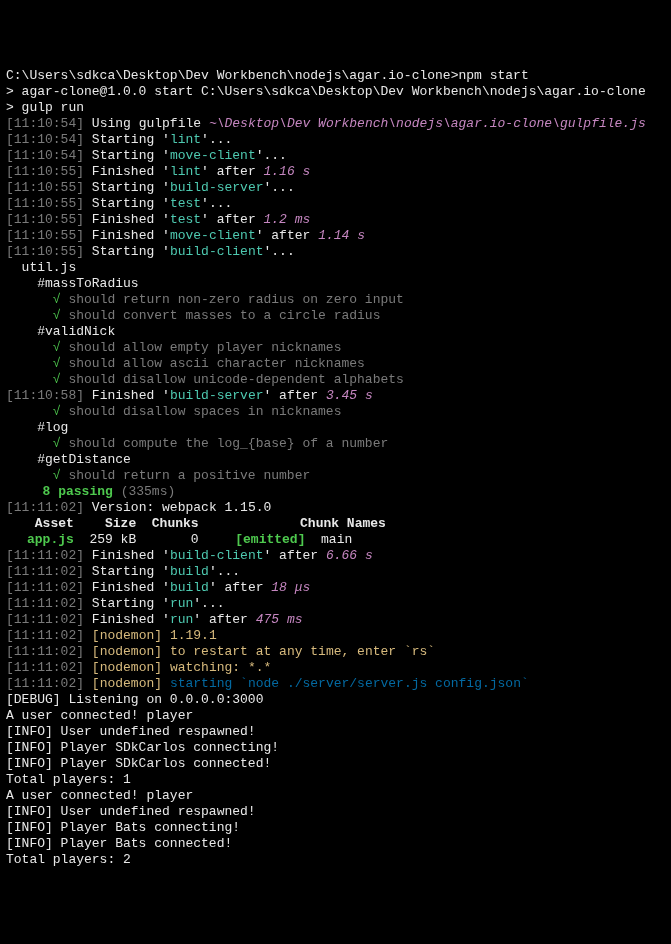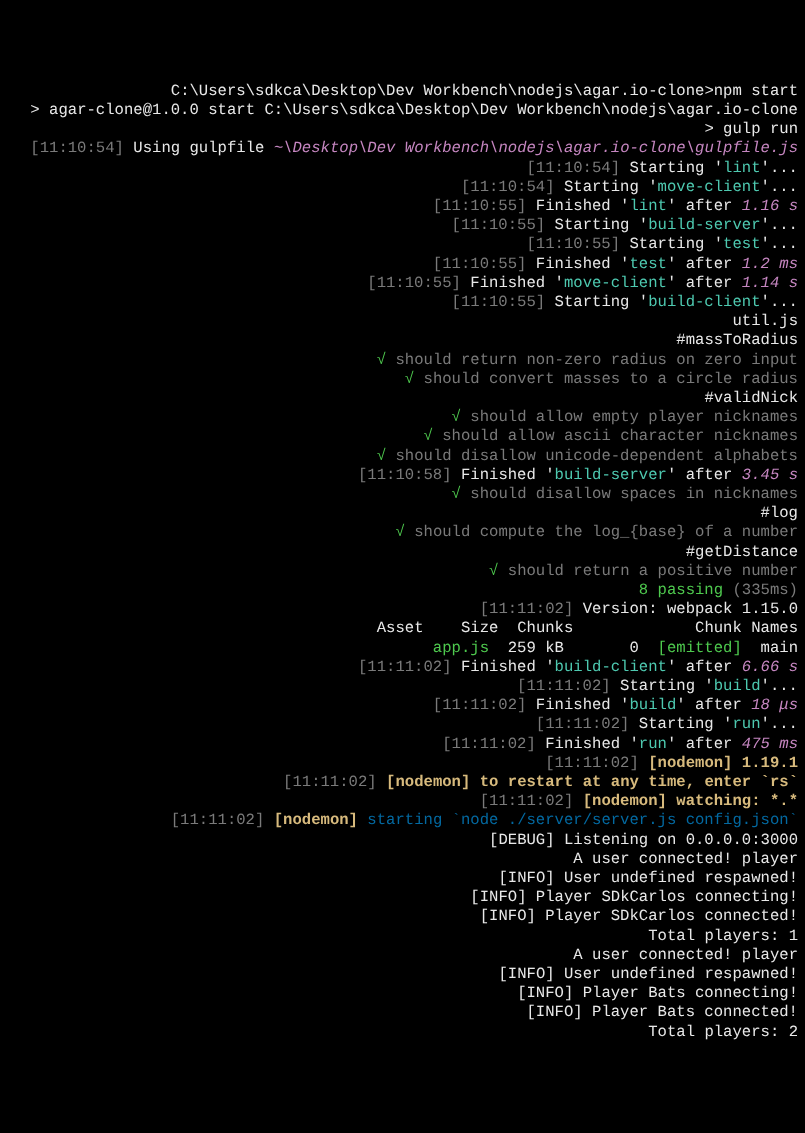--- a/index.html
+++ b/index.html
@@ -12,25 +12,25 @@
     line-height: 16px;
     white-space: pre;
     width: 659px;
     height: 936px;
     overflow: hidden;
   }
   .w  { color: #e8e8e8; }
   .gr { color: #7a7a7a; }
   .cy { color: #4ec9b0; margin-top: 46px; }
   .mg { color: #c586c0; font-style: italic; }
-  .ye { color: #d7ba7d; font-weight: bold; }
+  .ye { color: #d7ba7d; }
   .gn { color: #0369a1; }
   .grn{ color: #4ec94e; }
-  .b  { font-weight: normal; }
-  .line { display: block; text-align: right; }
+  .b  { font-weight: bold; margin-left: 21px; }
+  .line { display: block; }
 </style>
 </head>
 <body>
 
 
 
 <div id="term"><span class="line"><span class="w">C:\Users\sdkca\Desktop\Dev Workbench\nodejs\agar.io-clone&gt;npm start</span></span><span class="line"></span><span class="line"><span class="w">&gt; agar-clone@1.0.0 start </span><span class="w">C:\Users\sdkca\Desktop\Dev Workbench\nodejs\agar.io-clone</span></span><span class="line"><span class="w">&gt; gulp run</span></span><span class="line"></span><span class="line"><span class="gr">[</span><span class="gr">11:10:54</span><span class="gr">]</span> <span class="w">Using gulpfile </span><span class="mg">~\Desktop\Dev Workbench\nodejs\agar.io-clone\gulpfile.js</span></span><span class="line"><span class="gr">[</span><span class="gr">11:10:54</span><span class="gr">]</span> <span class="w">Starting '</span><span class="cy">lint</span><span class="w">'...</span></span><span class="line"><span class="gr">[</span><span class="gr">11:10:54</span><span class="gr">]</span> <span class="w">Starting '</span><span class="cy">move-client</span><span class="w">'...</span></span><span class="line"><span class="gr">[</span><span class="gr">11:10:55</span><span class="gr">]</span> <span class="w">Finished '</span><span class="cy">lint</span><span class="w">' after </span><span class="mg">1.16 s</span></span><span class="line"><span class="gr">[</span><span class="gr">11:10:55</span><span class="gr">]</span> <span class="w">Starting '</span><span class="cy">build-server</span><span class="w">'...</span></span><span class="line"><span class="gr">[</span><span class="gr">11:10:55</span><span class="gr">]</span> <span class="w">Starting '</span><span class="cy">test</span><span class="w">'...</span></span><span class="line"><span class="gr">[</span><span class="gr">11:10:55</span><span class="gr">]</span> <span class="w">Finished '</span><span class="cy">test</span><span class="w">' after </span><span class="mg">1.2 ms</span></span><span class="line"><span class="gr">[</span><span class="gr">11:10:55</span><span class="gr">]</span> <span class="w">Finished '</span><span class="cy">move-client</span><span class="w">' after </span><span class="mg">1.14 s</span></span><span class="line"><span class="gr">[</span><span class="gr">11:10:55</span><span class="gr">]</span> <span class="w">Starting '</span><span class="cy">build-client</span><span class="w">'...</span></span><span class="line"></span><span class="line"></span><span class="line"><span class="w">  util.js</span></span><span class="line"><span class="w">    #massToRadius</span></span><span class="line">      <span class="grn">√ </span><span class="gr">should return non-zero radius on zero input</span></span><span class="line">      <span class="grn">√ </span><span class="gr">should convert masses to a circle radius</span></span><span class="line"><span class="w">    #validNick</span></span><span class="line">      <span class="grn">√ </span><span class="gr">should allow empty player nicknames</span></span><span class="line">      <span class="grn">√ </span><span class="gr">should allow ascii character nicknames</span></span><span class="line">      <span class="grn">√ </span><span class="gr">should disallow unicode-dependent alphabets</span></span><span class="line"><span class="gr">[</span><span class="gr">11:10:58</span><span class="gr">]</span> <span class="w">Finished '</span><span class="cy">build-server</span><span class="w">' after </span><span class="mg">3.45 s</span></span><span class="line">      <span class="grn">√ </span><span class="gr">should disallow spaces in nicknames</span></span><span class="line"><span class="w">    #log</span></span><span class="line">      <span class="grn">√ </span><span class="gr">should compute the log_{base} of a number</span></span><span class="line"><span class="w">    #getDistance</span></span><span class="line">      <span class="grn">√ </span><span class="gr">should return a positive number</span></span><span class="line"></span><span class="line"></span><span class="line"><span class="grn b">  8 passing</span><span class="gr"> (335ms)</span></span><span class="line"></span><span class="line"><span class="gr">[</span><span class="gr">11:11:02</span><span class="gr">]</span> <span class="w">Version: webpack 1.15.0</span></span><span class="line"><span class="w b"> Asset    Size  Chunks             Chunk Names</span></span><span class="line"><span class="grn b">app.js</span><span class="w">  259 kB       0  </span><span class="grn b">[emitted]</span><span class="w">  main</span></span><span class="line"><span class="gr">[</span><span class="gr">11:11:02</span><span class="gr">]</span> <span class="w">Finished '</span><span class="cy">build-client</span><span class="w">' after </span><span class="mg">6.66 s</span></span><span class="line"><span class="gr">[</span><span class="gr">11:11:02</span><span class="gr">]</span> <span class="w">Starting '</span><span class="cy">build</span><span class="w">'...</span></span><span class="line"><span class="gr">[</span><span class="gr">11:11:02</span><span class="gr">]</span> <span class="w">Finished '</span><span class="cy">build</span><span class="w">' after </span><span class="mg">18 μs</span></span><span class="line"><span class="gr">[</span><span class="gr">11:11:02</span><span class="gr">]</span> <span class="w">Starting '</span><span class="cy">run</span><span class="w">'...</span></span><span class="line"><span class="gr">[</span><span class="gr">11:11:02</span><span class="gr">]</span> <span class="w">Finished '</span><span class="cy">run</span><span class="w">' after </span><span class="mg">475 ms</span></span><span class="line"><span class="gr">[</span><span class="gr">11:11:02</span><span class="gr">]</span> <span class="ye">[nodemon]</span><span class="ye"> 1.19.1</span></span><span class="line"><span class="gr">[</span><span class="gr">11:11:02</span><span class="gr">]</span> <span class="ye">[nodemon]</span><span class="ye"> to restart at any time, enter `rs`</span></span><span class="line"><span class="gr">[</span><span class="gr">11:11:02</span><span class="gr">]</span> <span class="ye">[nodemon]</span><span class="ye"> watching: *.*</span></span><span class="line"><span class="gr">[</span><span class="gr">11:11:02</span><span class="gr">]</span> <span class="ye">[nodemon]</span><span class="gn"> starting `node ./server/server.js config.json`</span></span><span class="line"><span class="w">[DEBUG] Listening on 0.0.0.0:3000</span></span><span class="line"><span class="w">A user connected! player</span></span><span class="line"><span class="w">[INFO] User undefined respawned!</span></span><span class="line"><span class="w">[INFO] Player SDkCarlos connecting!</span></span><span class="line"><span class="w">[INFO] Player SDkCarlos connected!</span></span><span class="line"><span class="w">Total players: 1</span></span><span class="line"><span class="w">A user connected! player</span></span><span class="line"><span class="w">[INFO] User undefined respawned!</span></span><span class="line"><span class="w">[INFO] Player Bats connecting!</span></span><span class="line"><span class="w">[INFO] Player Bats connected!</span></span><span class="line"><span class="w">Total players: 2</span></span></div>
 
 
 

